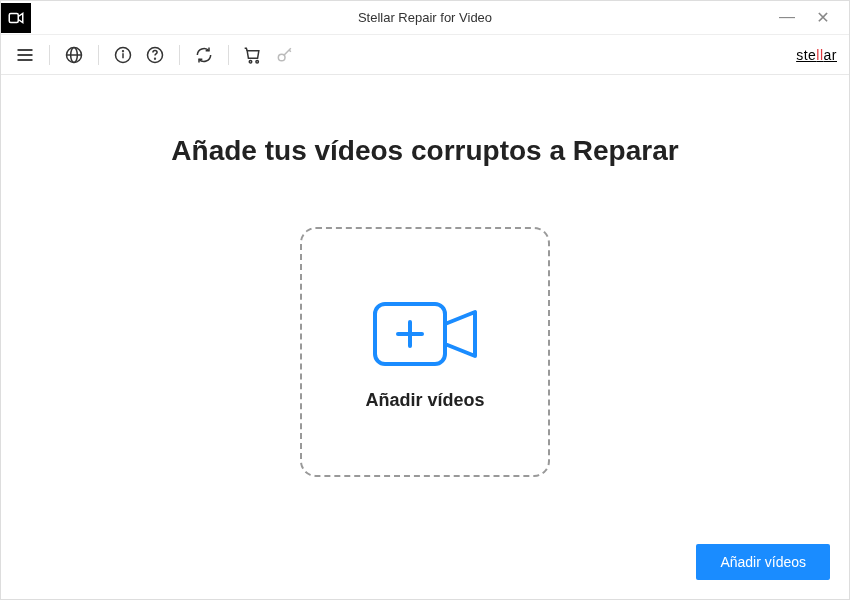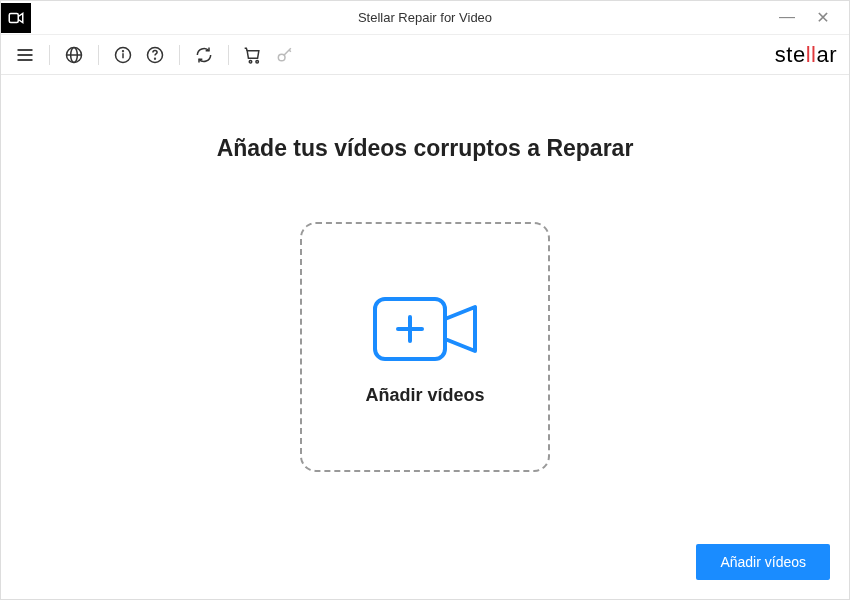--- a/index.html
+++ b/index.html
@@ -61,34 +61,35 @@
   cursor: pointer;
 }
 .toolbar .divider {
   width: 1px;
   height: 20px;
   background: #ddd;
   margin: 0 4px;
 }
 .brand {
   margin-left: auto;
-  font-size: 22px;
+  font-size: 14px;
   font-weight: 400;
   color: #000;
   letter-spacing: 0.5px;
+  text-decoration: underline;
 }
 .brand .accent { color: #e03a3e; }
 .main {
   display: flex;
   flex-direction: column;
   align-items: center;
   padding-top: 60px;
 }
 .main-heading {
-  font-size: 23px;
+  font-size: 28px;
   font-weight: 700;
   color: #222;
   margin-bottom: 60px;
 }
 .dropzone {
   width: 250px;
   height: 250px;
   border: 2px dashed #999;
   border-radius: 16px;
   display: flex;

